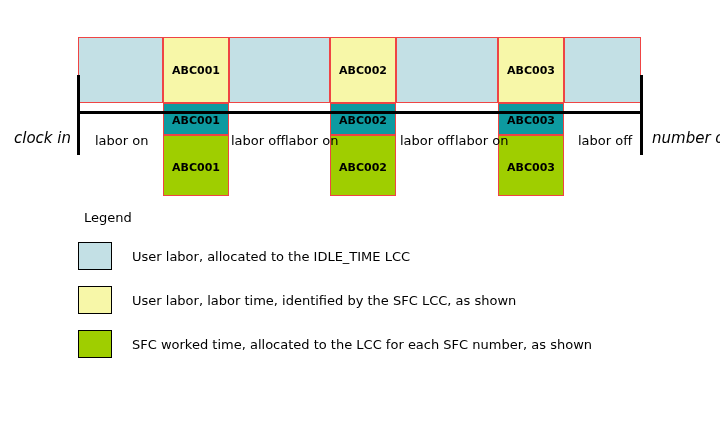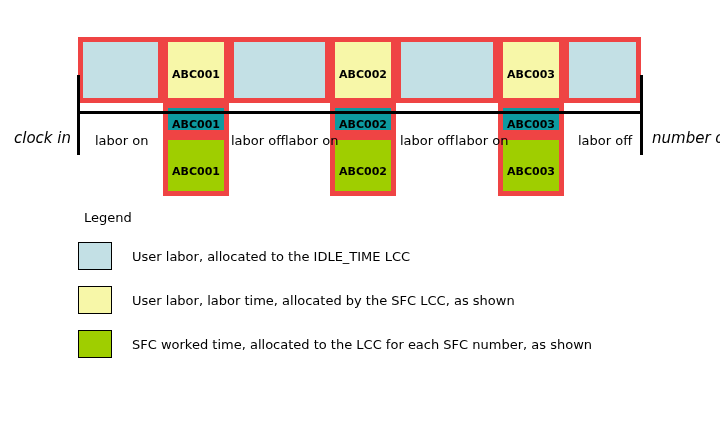--- a/index.html
+++ b/index.html
@@ -4,21 +4,21 @@
 <style>
   html,body{margin:0;padding:0;}
   body{
     width:720px;height:432px;background:#ffffff;position:relative;
     font-family:"DejaVu Sans","Liberation Sans",sans-serif;
     overflow:hidden;
   }
   #stage{position:absolute;left:0;top:0;width:720px;height:432px;}
 
   
-  .tl-seg{position:absolute;box-sizing:border-box;border:5px solid #ef4444;}
+  .tl-seg{position:absolute;box-sizing:border-box;border:1px solid #ef4444;}
 
   .idle{background:#c3e0e5;}
   .sfc-yellow{background:#f7f7a8;}
   .sfc-teal{background:#0d9aa0;}
   .sfc-green{background:#9fce00;}
 
   .blk-label{
     position:absolute;left:0;right:0;
     text-align:center;
     font-size:11px;font-weight:bold;color:#000;
@@ -117,21 +117,21 @@
 
   <div id="legend">
     <div class="legend-title">Legend</div>
     <div id="legend-rows">
         <div class="legend-row">
           <div class="legend-swatch" style="background: rgb(195, 224, 229);"></div>
           <div class="legend-text">User labor, allocated to the IDLE_TIME LCC</div>
         </div>
         <div class="legend-row">
           <div class="legend-swatch" style="background: rgb(247, 247, 168);"></div>
-          <div class="legend-text">User labor, labor time, allocated by the SFC LCC, as shown</div>
+          <div class="legend-text">User labor, labor time, identified by the SFC LCC, as shown</div>
         </div>
         <div class="legend-row">
           <div class="legend-swatch" style="background: rgb(159, 206, 0);"></div>
           <div class="legend-text">SFC worked time, allocated to the LCC for each SFC number, as shown</div>
         </div>
       </div>
   </div>
 
 </div>
 

